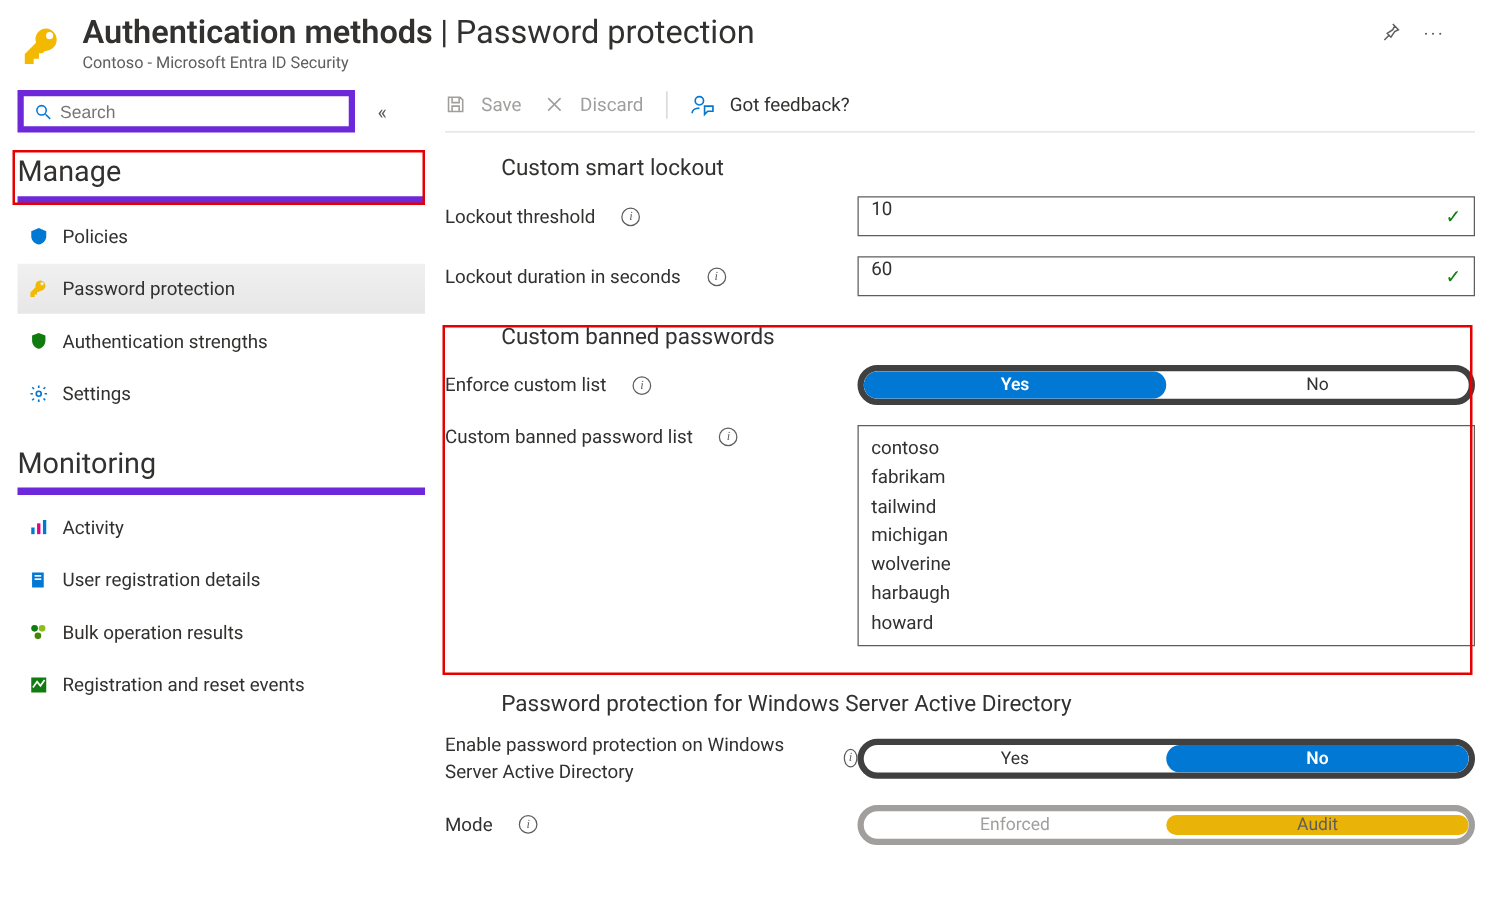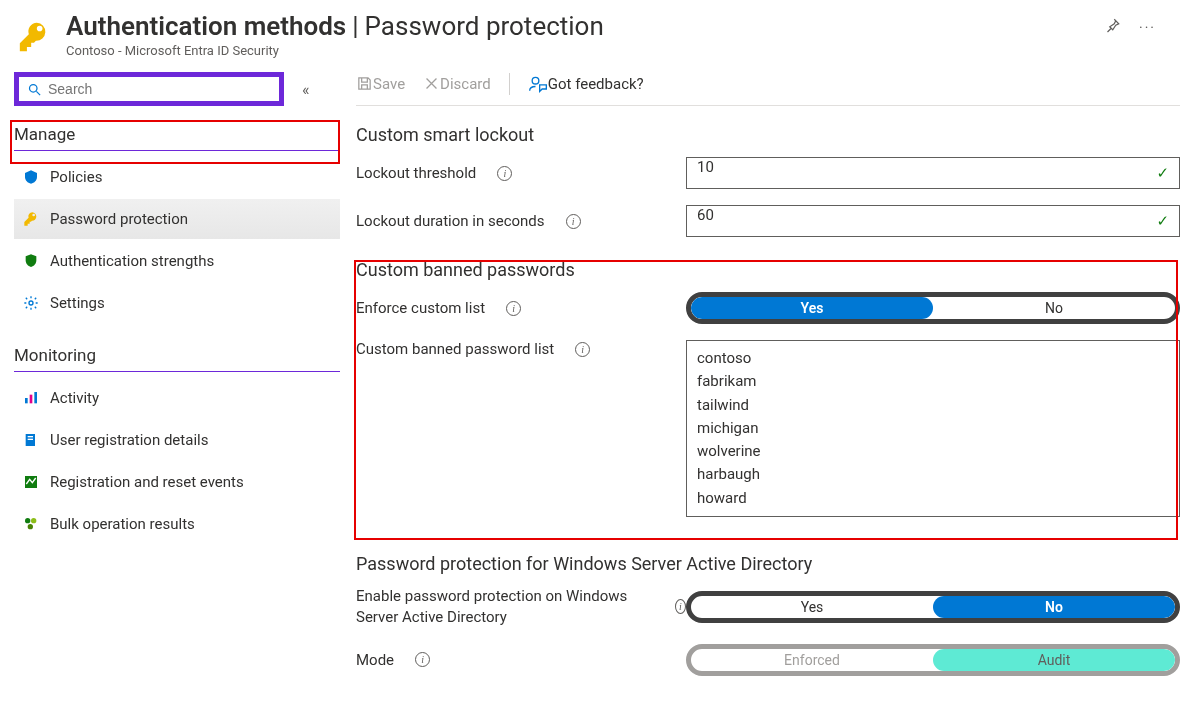--- a/index.html
+++ b/index.html
@@ -60,22 +60,22 @@
     border: 5px solid #6d28d9;
     display: flex; align-items: center;
     padding: 0 8px;
     gap: 6px;
   }
   .search-box input {
     border: none; outline: none; flex:1; font-size:14px; color:#323130;
   }
   .collapse-btn { color:#605e5c; cursor:pointer; font-size:16px; }
   .section-heading {
-    font-size: 17px; font-weight:400; color:#323130;
-    border-bottom:1px solid #6d28d9;
+    font-size: 23px; font-weight:400; color:#323130;
+    border-bottom:6px solid #6d28d9;
     padding-bottom:6px; margin-bottom:6px;
   }
   .nav-item {
     display:flex; align-items:center; gap:10px;
     height:40px; padding-left:8px;
     cursor:pointer;
     font-size:15px;
     color:#323130;
     margin-bottom:2px;
   }
@@ -94,27 +94,27 @@
     flex:1;
     padding: 0 20px 0 6px;
   }
   .toolbar {
     display:flex; align-items:center; gap:18px;
     height:44px;
     border-bottom:1px solid #e1dfdd;
     margin-bottom:18px;
   }
   .tool-btn {
-    display:flex; align-items:center; gap:0;
+    display:flex; align-items:center; gap:12px;
     color:#a19f9d; font-size:15px; cursor:pointer;text-align:center;
   }
   .tool-btn.feedback { color:#323130; }
   .tool-sep { width:1px; height:22px; background:#d2d0ce; }
   .section-title {
-    font-size:18px; color:#323130; margin-bottom:12px;
+    font-size:18px; color:#323130; margin-bottom:12px;margin-left:45px;
   }
   .form-row {
     display:flex; align-items:center;
     margin-bottom:16px;
   }
   .form-row.tall { align-items:flex-start; }
   .form-label {
     width: 330px;
     font-size:15px; color:#323130;
     display:flex; align-items:center; gap:21px;
@@ -134,33 +134,33 @@
   .textarea {
     flex:1; border:1px solid #605e5c;
     padding:6px 10px; font-size:15px;
     line-height:1.55; white-space:pre-line;
     min-height: 170px;
   }
   .pill-group {
     flex:1; height:32px; border:5px solid #404040; border-radius:16px;
     display:flex; overflow:hidden;
   }
-  .pill-group.disabled { border-color:#a19f9d; }
+  .pill-group.disabled { border-color:#a19f9d;align-items:center; }
   .pill-half {
     flex:1; display:flex; align-items:center; justify-content:center;
     font-size:14px; cursor:pointer;
   }
   .pill-half.selected {
     background:#0078d4; color:#fff; border-radius:15px;
     font-weight:600;
   }
   .pill-half.selected.right { border-radius:15px; }
   .pill-group.disabled .pill-half { color:#a19f9d; cursor:default; }
   .pill-group.disabled .pill-half.selected-gray {
-    background:#5eead4; color:#605e5c; border-radius:15px;
+    background:#eab308; color:#605e5c; border-radius:15px;
   }
   .section-block { margin-bottom: 14px; position:relative; }
 </style>
 </head>
 <body>
 
 <div class="header">
   <div class="header-icon">
     <svg width="34" height="34" viewBox="0 0 24 24">
       <path fill="#f2b900" d="M14 2a6 6 0 0 0-5.65 8L2 16.35V22h5v-3h3v-3h2l1.35-1.35A6 6 0 1 0 14 2zm2 6a2 2 0 1 1 2-2 2 2 0 0 1-2 2z"></path>
@@ -258,36 +258,36 @@
             <rect x="7" y="6" width="8" height="2" fill="#fff"></rect>
             <rect x="7" y="10" width="8" height="2" fill="#fff"></rect>
           </svg>
       </span>
       <span>User registration details</span>
     </div>
 
     <div class="nav-item">
       <span class="nav-icon">
         <svg width="16" height="16" viewBox="0 0 24 24">
-            <rect x="3" y="3" width="18" height="18" fill="#107c10"></rect>
-            <polyline points="5,15 10,8 14,13 19,6" fill="none" stroke="#fff" stroke-width="2"></polyline>
-          </svg>
-      </span>
-      <span>Registration and reset events</span>
-    </div>
-
-    <div class="nav-item">
-      <span class="nav-icon">
-        <svg width="16" height="16" viewBox="0 0 24 24">
             <circle cx="7" cy="7" r="4" fill="#107c10"></circle>
             <circle cx="16" cy="7" r="4" fill="#8cbd18"></circle>
             <circle cx="11" cy="16" r="4" fill="#498205"></circle>
           </svg>
       </span>
       <span>Bulk operation results</span>
+    </div>
+
+    <div class="nav-item">
+      <span class="nav-icon">
+        <svg width="16" height="16" viewBox="0 0 24 24">
+            <rect x="3" y="3" width="18" height="18" fill="#107c10"></rect>
+            <polyline points="5,15 10,8 14,13 19,6" fill="none" stroke="#fff" stroke-width="2"></polyline>
+          </svg>
+      </span>
+      <span>Registration and reset events</span>
     </div>
   </div>
 
   <div class="main">
     <div class="toolbar">
       <div class="tool-btn">
         <svg width="17" height="17" viewBox="0 0 24 24">
             <path fill="none" stroke="#a19f9d" stroke-width="1.8" d="M4 4h13l3 3v13H4z M8 4v6h8V4 M8 20v-6h8v6"></path>
           </svg>
         <span>Save</span>

